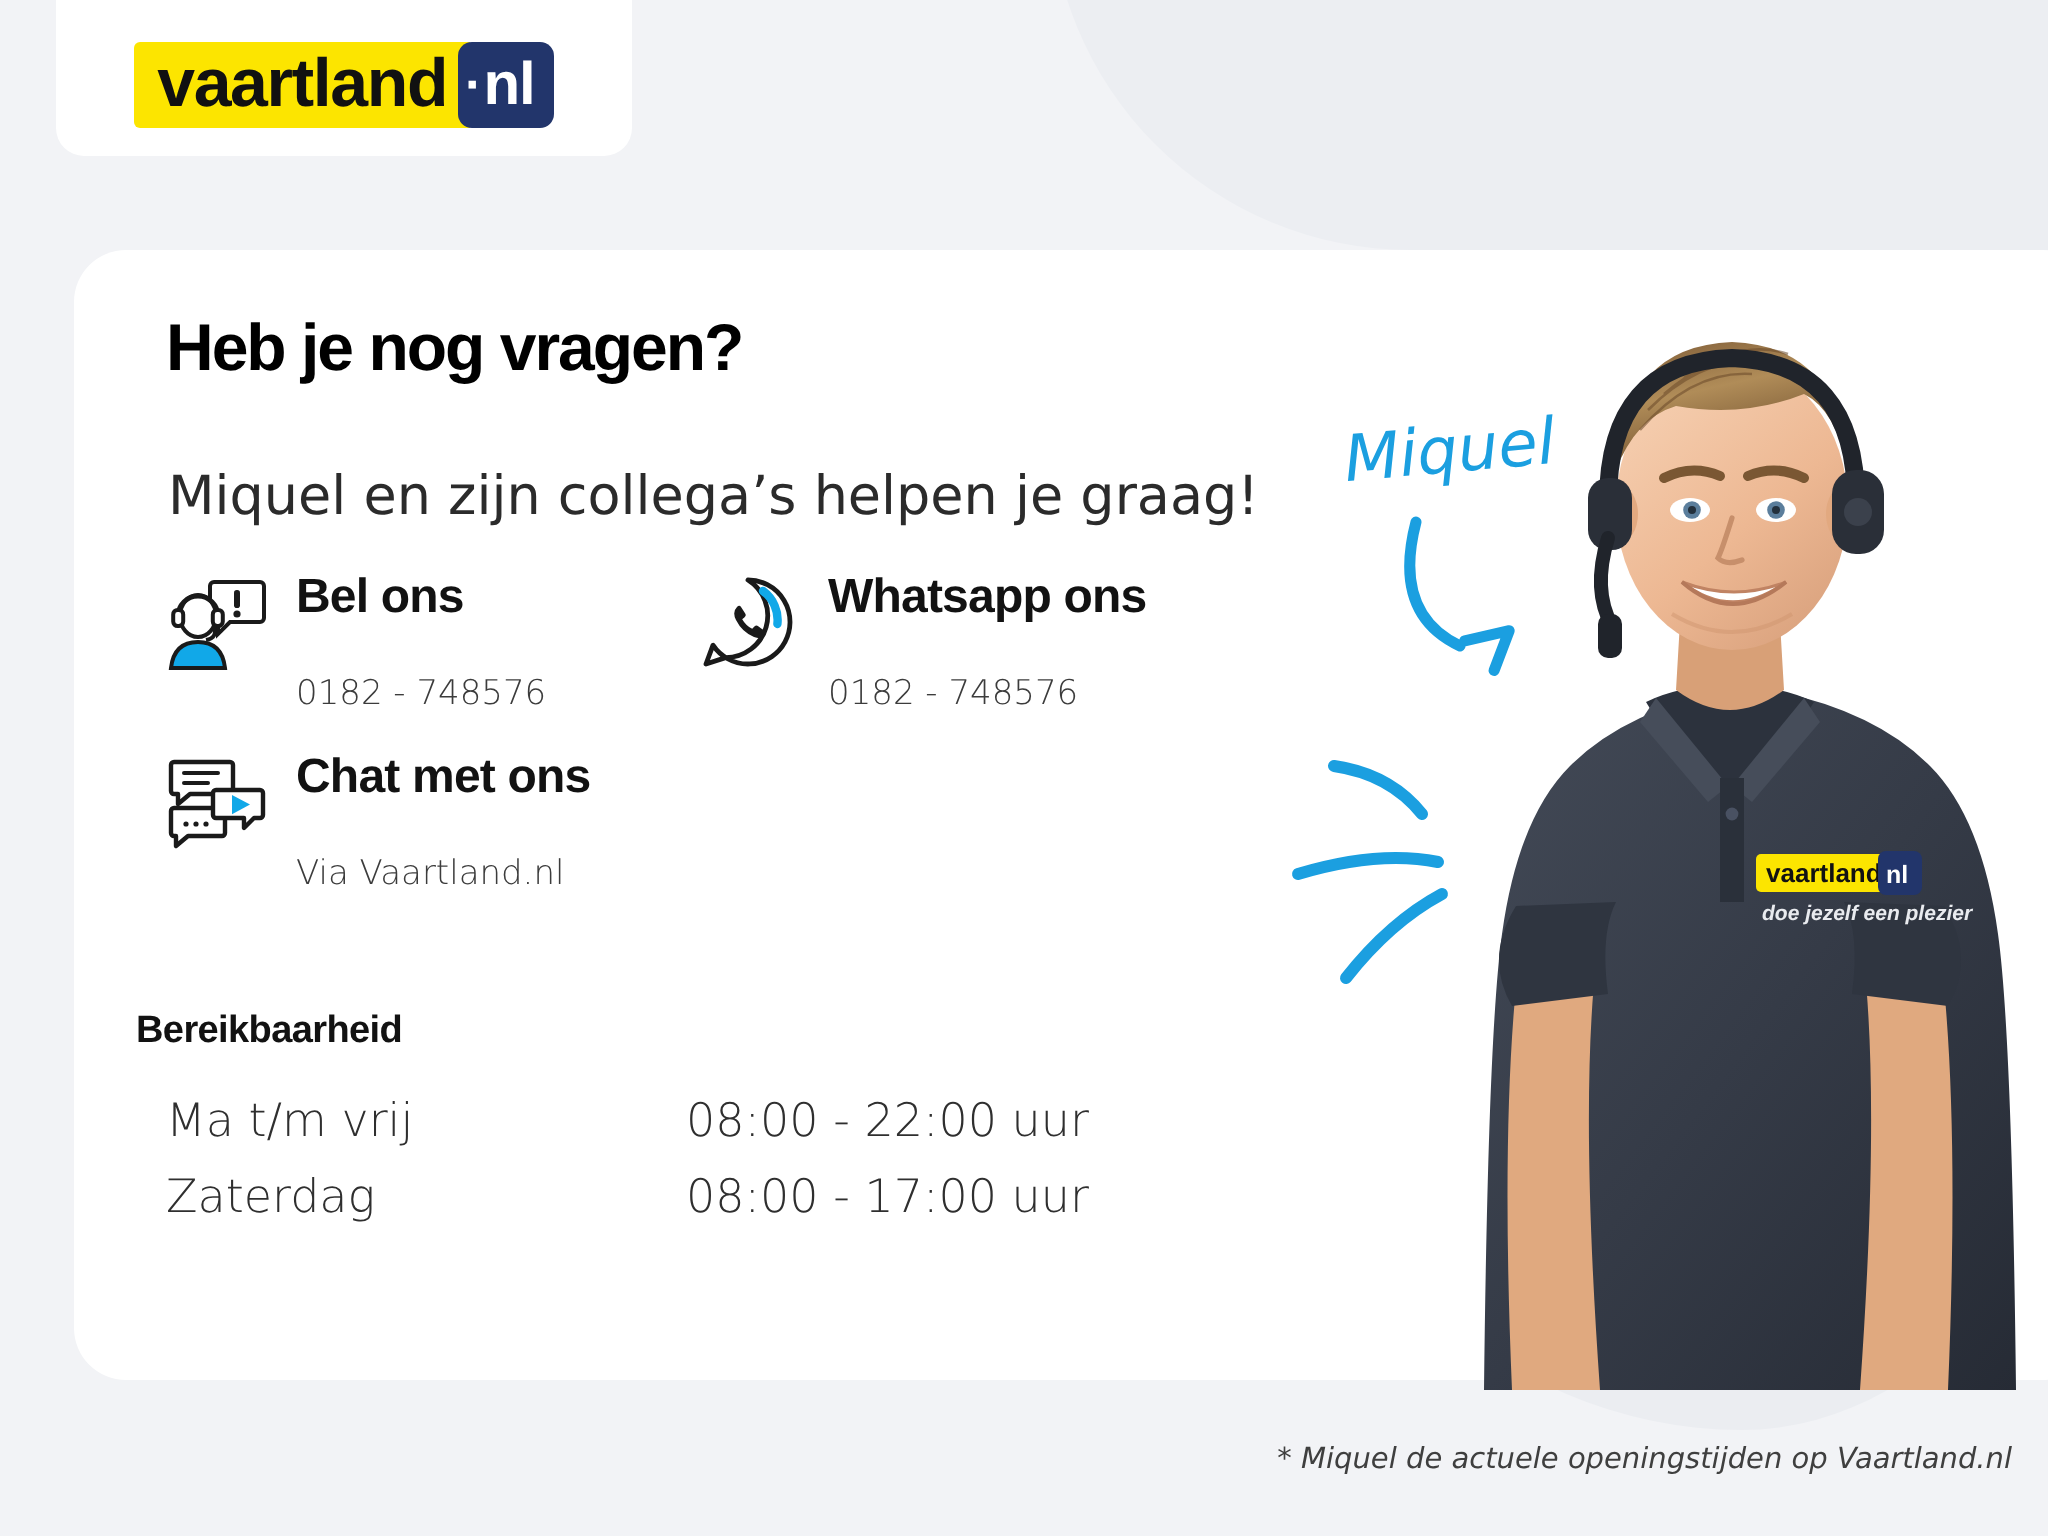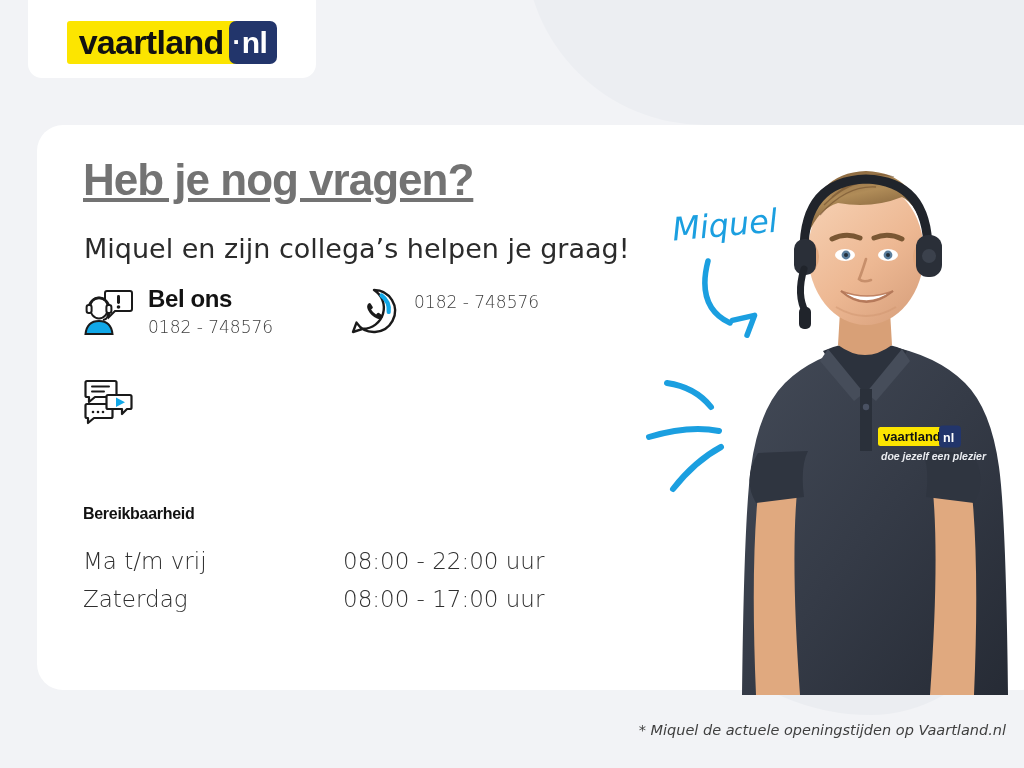--- a/index.html
+++ b/index.html
@@ -60,52 +60,52 @@
   #main-card{
     position:absolute; left:37px; top:125px;
     width:1010px; height:565px;
     background:#ffffff;
     border-radius:26px;
   }
 
   
   #page-title{
     position:absolute; left:83px; top:155px;
-    font-size:44px; font-weight:bold;
-    color:#737373; letter-spacing:-1px;text-decoration:underline;
+    font-size:33px; font-weight:bold;
+    color:#000000; letter-spacing:-1px;
   }
   #page-subtitle{
     position:absolute; left:84px; top:213px;
     font-size:27px; color:#2b2b2b;
     font-family:"DejaVu Sans", sans-serif;
     font-weight:400;
     margin-top:20px;
   }
 
   
   .contact-block{ position:absolute; display:flex; gap:14px; }
   #contact-bel      { left:82px;  top:286px; }
   #contact-whatsapp { left:348px; top:286px; }
   #contact-chat     { left:82px;  top:376px; }
 
   .contact-icon{ width:52px; height:50px; flex:0 0 52px; }
-  .contact-text{ display:flex; flex-direction:column; justify-content:flex-start; }
+  .contact-text{ display:flex; flex-direction:column; justify-content:flex-start;gap:20px; }
   .contact-label{
     font-size:24px; font-weight:bold; color:#121212;
     line-height:1.05; letter-spacing:-0.4px;
   }
   .contact-value{
     font-size:17px; color:#3c3c3c; margin-top:6px;
     font-family:"DejaVu Sans", sans-serif; font-weight:300;
   }
 
   
   #hours-title{
-    position:absolute; left:83px; top:505px;
-    font-size:16px; font-weight:bold; color:#121212;
+    position:absolute; left:68px; top:505px;
+    font-size:19px; font-weight:bold; color:#121212;
     letter-spacing:-0.3px;
   }
   #hours-table{
     position:absolute; left:83px; top:548px;
     border-collapse:collapse;
   }
   #hours-table td{
     font-size:23px; color:#2f2f2f; padding:0 0 12px 0;
     font-family:"DejaVu Sans", sans-serif; font-weight:300;
     white-space:nowrap;
@@ -186,20 +186,21 @@
 
 <div class="contact-block" id="contact-whatsapp">
   <div class="contact-icon">
     <svg viewBox="0 0 52 50" width="52" height="50">
       <path d="M26 4 a21 21 0 1 1 -17.5 32.6 L5 46 l9.8 -3.2 A21 21 0 0 0 26 4 z" fill="#fff" stroke="#1a1a1a" stroke-width="2.4" stroke-linejoin="round"></path>
       <path d="M33.5 9.5 a18 18 0 0 1 7.2 16.5" fill="none" stroke="#11A8E8" stroke-width="4.2" stroke-linecap="round"></path>
       <path d="M20.5 17.5 q-2.5 2.5 -0.5 6.5 q3 6 9 8.5 q4 1.5 5.5 -1 q0.8 -1.3 -0.4 -2.2 l-3 -2.2 q-1 -0.7 -1.9 0.2 l-1.1 1.1 q-3.2 -1.6 -5 -4.8 l1.2 -1 q1 -0.8 0.3 -1.9 l-2 -3.1 q-0.9 -1.3 -2.1 -0.1 z" fill="#1a1a1a"></path>
     </svg>
   </div>
   <div class="contact-text">
+    <span class="contact-label">Whatsapp ons</span>
     <span class="contact-value">0182 - 748576</span>
   </div>
 </div>
 
 <div class="contact-block" id="contact-chat">
   <div class="contact-icon">
     <svg viewBox="0 0 52 50" width="52" height="50">
 
       <path d="M5 5 h28 a1.5 1.5 0 0 1 1.5 1.5 v13 a1.5 1.5 0 0 1 -1.5 1.5 h-20 l-6 5 v-5 h-2 a1.5 1.5 0 0 1 -1.5 -1.5 v-13 a1.5 1.5 0 0 1 1.5 -1.5 z" fill="#fff" stroke="#1a1a1a" stroke-width="2.2" stroke-linejoin="round"></path>
       <g stroke="#1a1a1a" stroke-width="2" stroke-linecap="round">
@@ -210,20 +211,24 @@
       <path d="M5 28 h24 a1.5 1.5 0 0 1 1.5 1.5 v11 a1.5 1.5 0 0 1 -1.5 1.5 h-17 l-6 5 v-5 h-1 a1.5 1.5 0 0 1 -1.5 -1.5 v-11 a1.5 1.5 0 0 1 1.5 -1.5 z" fill="#fff" stroke="#1a1a1a" stroke-width="2.2" stroke-linejoin="round"></path>
       <g fill="#1a1a1a">
         <circle cx="11" cy="36" r="1.3"></circle>
           <circle cx="16" cy="36" r="1.3"></circle>
           <circle cx="21" cy="36" r="1.3"></circle>
       </g>
 
       <path d="M26 19 h22 a1.5 1.5 0 0 1 1.5 1.5 v11 a1.5 1.5 0 0 1 -1.5 1.5 h-3 l-5 5 v-5 h-14 a1.5 1.5 0 0 1 -1.5 -1.5 v-11 a1.5 1.5 0 0 1 1.5 -1.5 z" fill="#fff" stroke="#1a1a1a" stroke-width="2.2" stroke-linejoin="round"></path>
       <path d="M34 21.5 l9 4.8 l-9 4.8 z" fill="#11A8E8"></path>
     </svg>
+  </div>
+  <div class="contact-text">
+    <span class="contact-label">Chat met ons</span>
+    <span class="contact-value">Via Vaartland.nl</span>
   </div>
 </div>
 
 <div id="hours-title">Bereikbaarheid</div>
 <table id="hours-table">
   <tbody>
     <tr>
       <td class="day">Ma t/m vrij</td>
       <td class="time">08:00 - 22:00 uur</td>
     </tr>

